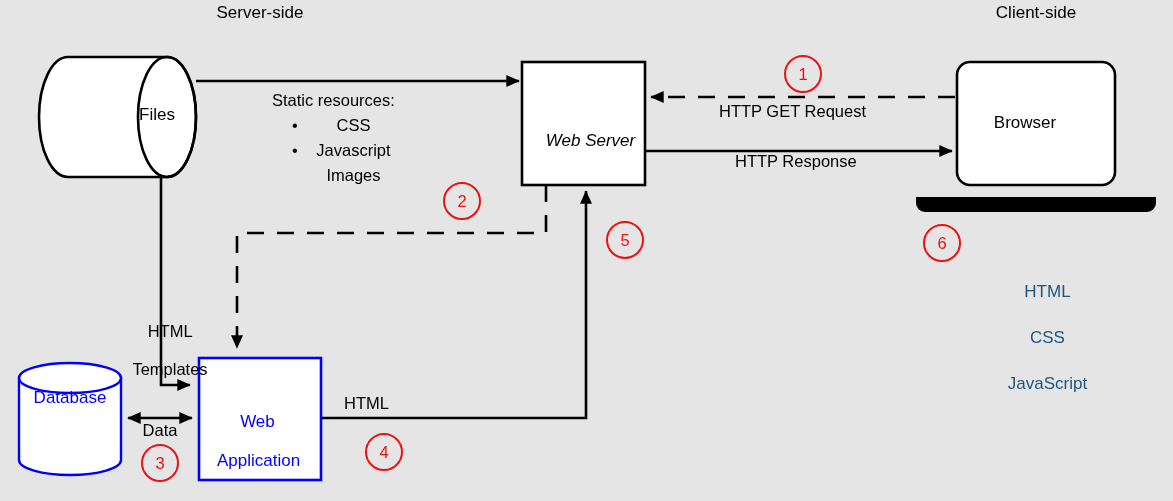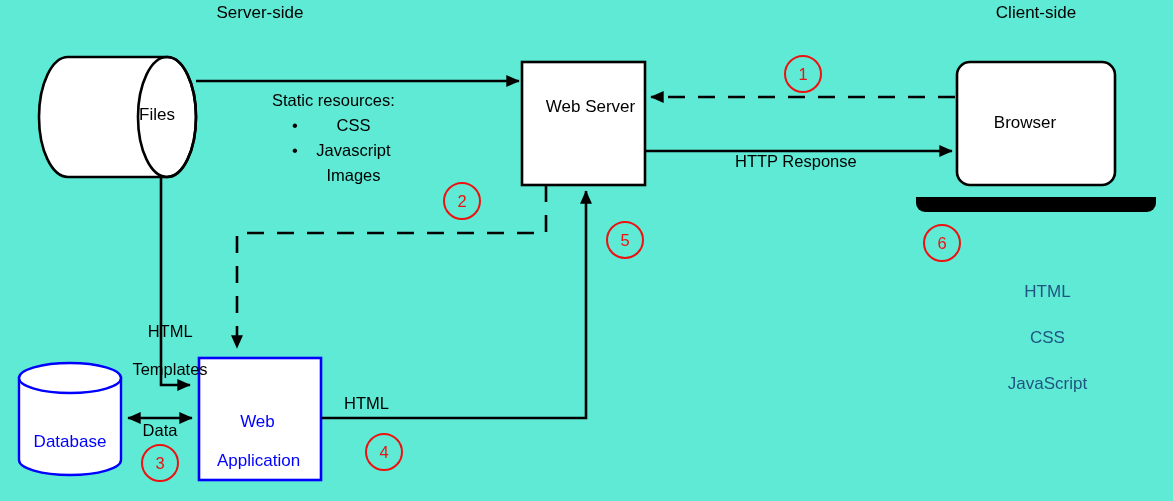--- a/index.html
+++ b/index.html
@@ -9,21 +9,21 @@
     background: #ffffff;
   }
   body {
     font-family: "Liberation Sans", sans-serif;
     -webkit-font-smoothing: antialiased;
   }
   #diagram-root {
     position: relative;
     width: 1173px;
     height: 501px;
-    background: #5eead4;
+    background: #e5e5e5;
     overflow: hidden;
   }
   #diagram-svg {
     position: absolute;
     left: 0;
     top: 0;
     width: 1173px;
     height: 501px;
   }
   .lbl {
@@ -126,31 +126,32 @@
 
     <path d="M 321 418 L 586 418 L 586 191" fill="none" stroke="#000000" stroke-width="2.6" marker-end="url(#arrowBlack)"></path>
   </svg>
 
   <div class="lbl t17 lbl-center" style="left:190px; top:3px; width:140px;">Server-side</div>
 
   <div class="lbl t17 lbl-center" style="left:966px; top:3px; width:140px;">Client-side</div>
 
   <div class="lbl t17 lbl-center" style="left:55px; top:105px; width:120px;text-align:right;">Files</div>
 
-  <div class="lbl t17 lbl-center" style="left:522px; top:97px; width:137px;">Web Server</div>
+  <div class="lbl t17 lbl-center" style="left:522px; top:131px; width:137px;font-style:italic;">Web Server</div>
 
   <div class="lbl t17 lbl-center" style="left:957px; top:113px; width:136px;">Browser</div>
 
-  <div class="lbl t17 lbl-center blue-text" style="left:10px; top:432px; width:120px;">Database</div>
+  <div class="lbl t17 lbl-center blue-text" style="left:10px; top:388px; width:120px;">Database</div>
 
   <div class="lbl t17 lbl-center blue-text" style="left:199px; top:392px; width:98px;">
     <span>Web</span><br>
     <span>Application</span>
   </div>
 
+  <div class="lbl t16" style="left:719px; top:102px;">HTTP GET Request</div>
 
   <div class="lbl t16" style="left:735px; top:152px;">HTTP Response</div>
 
   <div class="lbl t16 lbl-center" style="left:103px; top:303px; width:116px;">
     <span>HTML</span><br>
     <span>Templates</span>
   </div>
 
   <div class="lbl t16 lbl-center" style="left:125px; top:421px; width:70px;">Data</div>
 

